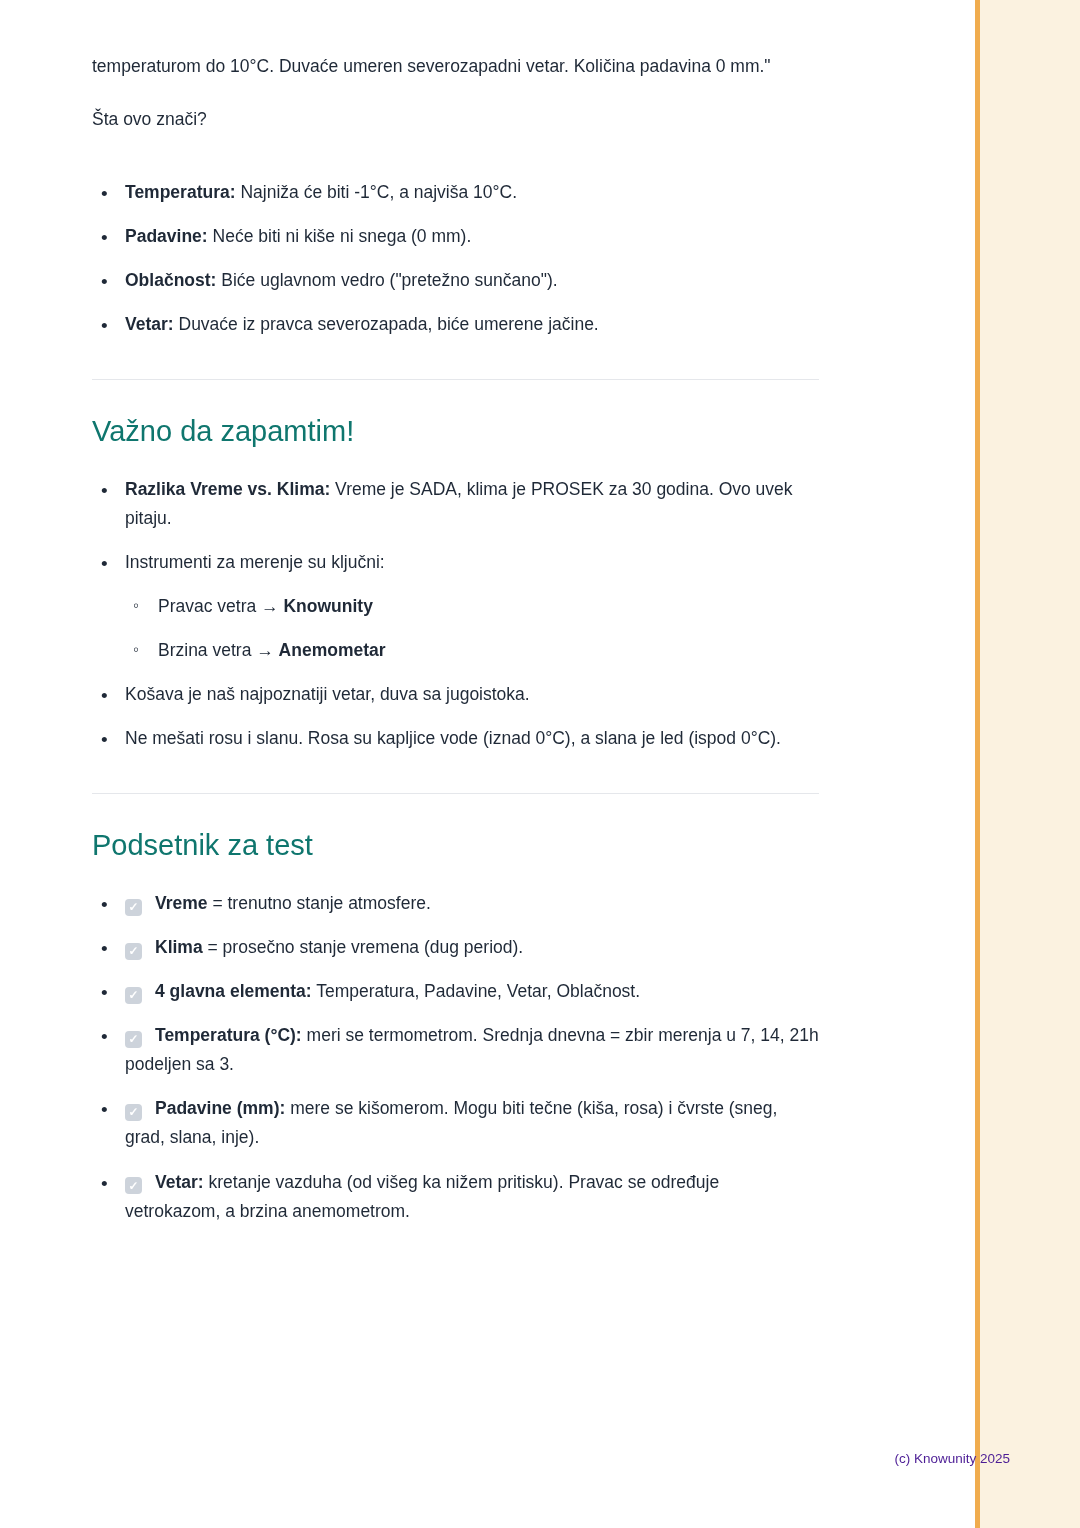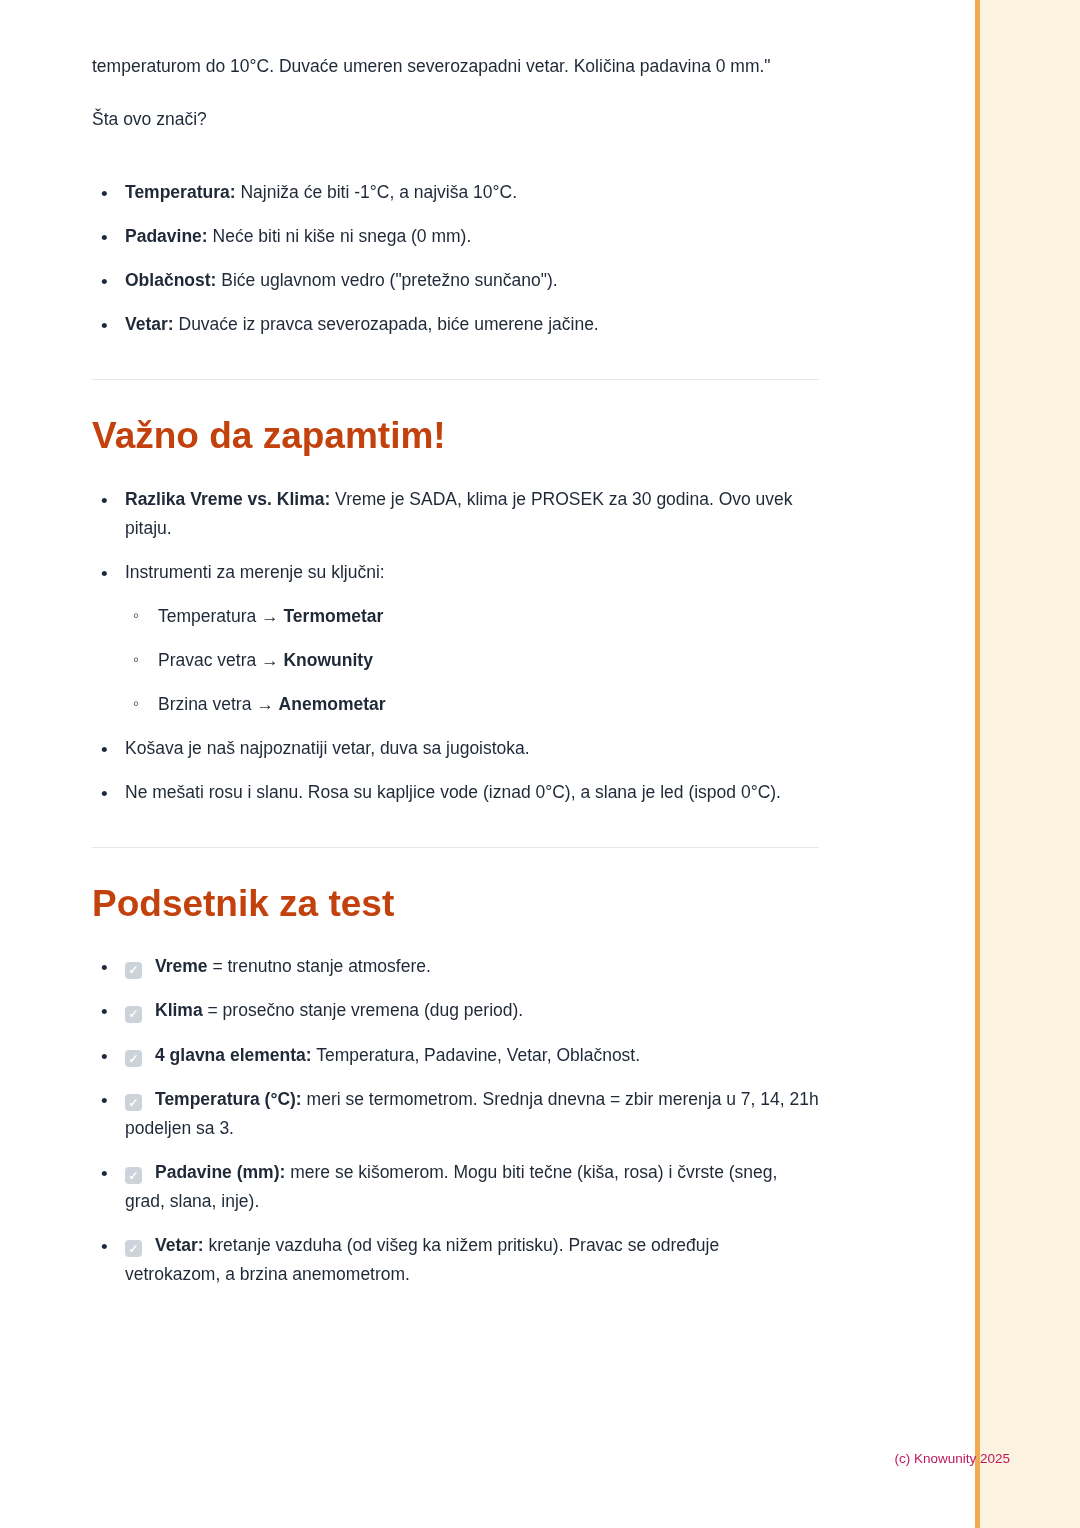--- a/index.html
+++ b/index.html
@@ -47,23 +47,23 @@
     position: absolute; left: 8px; top: 0;
     font-size: 17px;
   }
   .b { font-weight: 700; }
   hr.divider {
     border: none;
     border-top: 1px solid #E5E7EB;
     margin: 40px 0 34px 0;
   }
   h2.section-heading {
-    font-size: 37px;
-    font-weight: 700;
-    color: #c2410c;
+    font-size: 29px;
+    font-weight: 400;
+    color: #0f766e;
     margin: 0 0 26px 0;
     line-height: 1.2;
   }
   .checkbox {
     display: inline-flex;
     width: 17px; height: 17px;
     background: #CDD3DB;
     border-radius: 4px;
     align-items: center; justify-content: center;
     margin-right: 13px;
@@ -72,21 +72,21 @@
   .checkmark {
     color: #ffffff;
     font-size: 12px;
     font-weight: 700;
     line-height: 1;
   }
   .footer {
     position: absolute;
     right: 70px; bottom: 62px;
     font-size: 13.5px;
-    color: #be185d;
+    color: #4c1d95;
     z-index: 2;
   }
 </style>
 </head>
 <body>
 
 <div class="page">
 
   <div class="stripe"></div>
 
@@ -105,21 +105,20 @@
 
     <hr class="divider">
 
     <h2 class="section-heading">Važno da zapamtim!</h2>
 
     <ul class="list">
       <li class="bullet"><span class="b">Razlika Vreme vs. Klima:</span><span> Vreme je SADA, klima je PROSEK za 30 godina. Ovo uvek pitaju.</span></li>
       <li class="bullet">
         <span>Instrumenti za merenje su ključni:</span>
         <ul class="sublist">
-          <li class="subbullet"><span>Temperatura → </span><span class="b">Termometar</span></li>
           <li class="subbullet"><span>Pravac vetra → </span><span class="b">Knowunity</span></li>
           <li class="subbullet"><span>Brzina vetra → </span><span class="b">Anemometar</span></li>
         </ul>
       </li>
       <li class="bullet"><span>Košava je naš najpoznatiji vetar, duva sa jugoistoka.</span></li>
       <li class="bullet"><span>Ne mešati rosu i slanu. Rosa su kapljice vode (iznad 0°C), a slana je led (ispod 0°C).</span></li>
     </ul>
 
     <hr class="divider">
 

